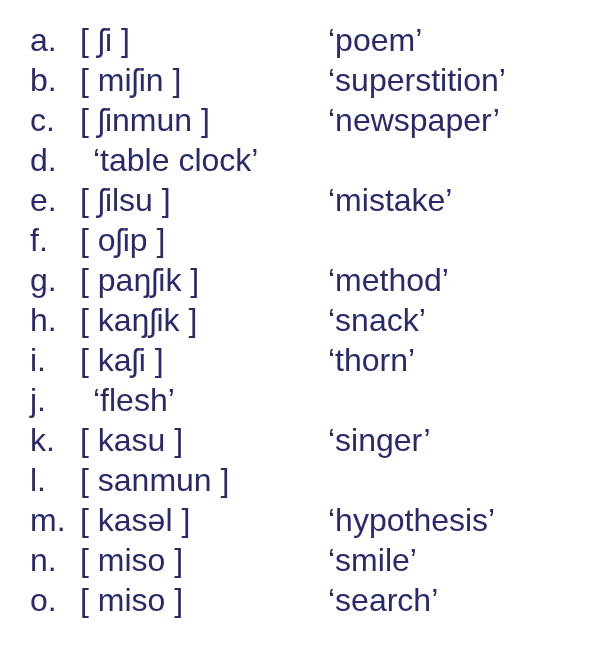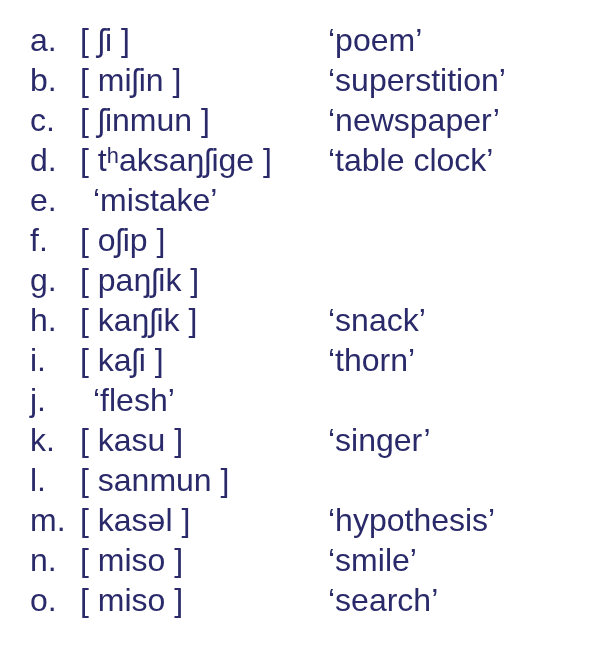--- a/index.html
+++ b/index.html
@@ -52,34 +52,35 @@
     <span class="ipa">[ miʃin ]</span>
     <span class="gloss">‘superstition’</span>
   </div>
   <div class="entry">
     <span class="label">c.</span>
     <span class="ipa">[ ʃinmun ]</span>
     <span class="gloss">‘newspaper’</span>
   </div>
   <div class="entry">
     <span class="label">d.</span>
-    <span class="ipa">[ tʰaksaŋʃige ]</span>
     <span class="gloss">‘table clock’</span>
   </div>
   <div class="entry">
     <span class="label">e.</span>
+    <span class="ipa">[ ʃilsu ]</span>
     <span class="gloss">‘mistake’</span>
   </div>
   <div class="entry">
     <span class="label">f.</span>
     <span class="ipa">[ oʃip ]</span>
   </div>
   <div class="entry">
     <span class="label">g.</span>
     <span class="ipa">[ paŋʃik ]</span>
+    <span class="gloss">‘method’</span>
   </div>
   <div class="entry">
     <span class="label">h.</span>
     <span class="ipa">[ kaŋʃik ]</span>
     <span class="gloss">‘snack’</span>
   </div>
   <div class="entry">
     <span class="label">i.</span>
     <span class="ipa">[ kaʃi ]</span>
     <span class="gloss">‘thorn’</span>

